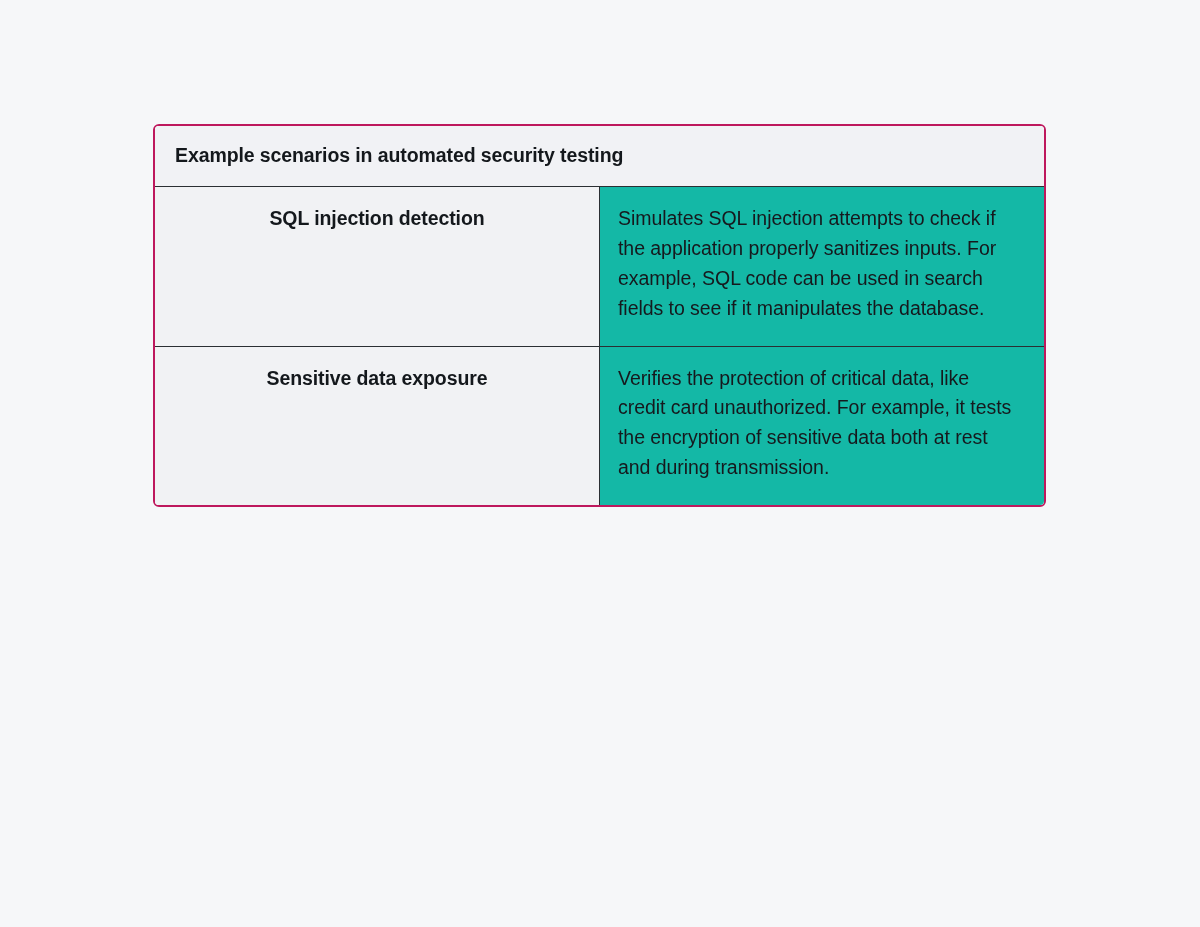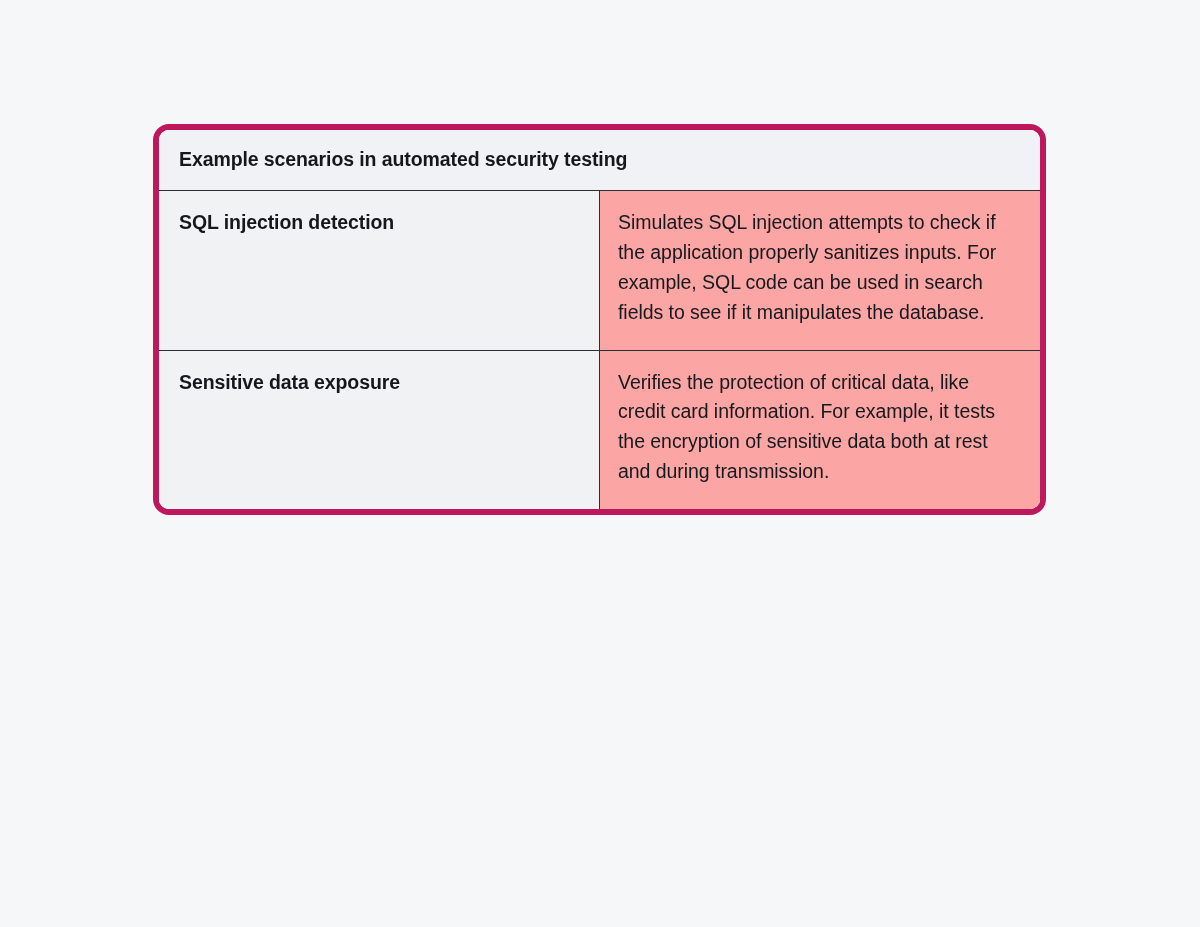--- a/index.html
+++ b/index.html
@@ -20,22 +20,22 @@
     width: 1200px;
     height: 927px;
     box-sizing: border-box;
   }
 
   .table-wrap {
     position: absolute;
     left: 153px;
     top: 124px;
     width: 893px;
-    border: 6px solid #be185d;
-    border-radius: 16px;
+    border: 2px solid #be185d;
+    border-radius: 6px;
     overflow: hidden;
     background: #ffffff;
     box-sizing: border-box;
   }
 
   table.scenarios {
     width: 100%;
     border-collapse: collapse;
     table-layout: fixed;
     background: #ffffff;
@@ -64,24 +64,25 @@
   td.term {
     width: 355px;
     background: #f1f2f4;
     color: #14181c;
     font-size: 19.5px;
     font-weight: bold;
     line-height: 1.45;
     letter-spacing: -0.1px;
     padding: 17px 20px 22px 20px;
     border-right: 1px solid #2b2f33;
+    text-align: center;
   }
 
   td.desc {
-    background: #fca5a5;
+    background: #14b8a6;
     color: #16191d;
     font-size: 19.5px;
     font-weight: normal;
     line-height: 1.53;
     letter-spacing: -0.05px;
     padding: 17px 26px 22px 18px;
   }
 </style>
 </head>
 <body>
@@ -94,18 +95,18 @@
           <th colspan="2">Example scenarios in automated security testing</th>
         </tr>
       </thead>
       <tbody>
         <tr>
           <td class="term">SQL injection detection</td>
           <td class="desc">Simulates SQL injection attempts to check if the application properly sanitizes inputs. For example, SQL code can be used in search fields to see if it manipulates the database.</td>
         </tr>
         <tr>
           <td class="term">Sensitive data exposure</td>
-          <td class="desc">Verifies the protection of critical data, like credit card information. For example, it tests the encryption of sensitive data both at rest and during transmission.</td>
+          <td class="desc">Verifies the protection of critical data, like credit card unauthorized. For example, it tests the encryption of sensitive data both at rest and during transmission.</td>
         </tr>
       </tbody>
     </table>
   </div>
 </div>
 
 </body></html>

